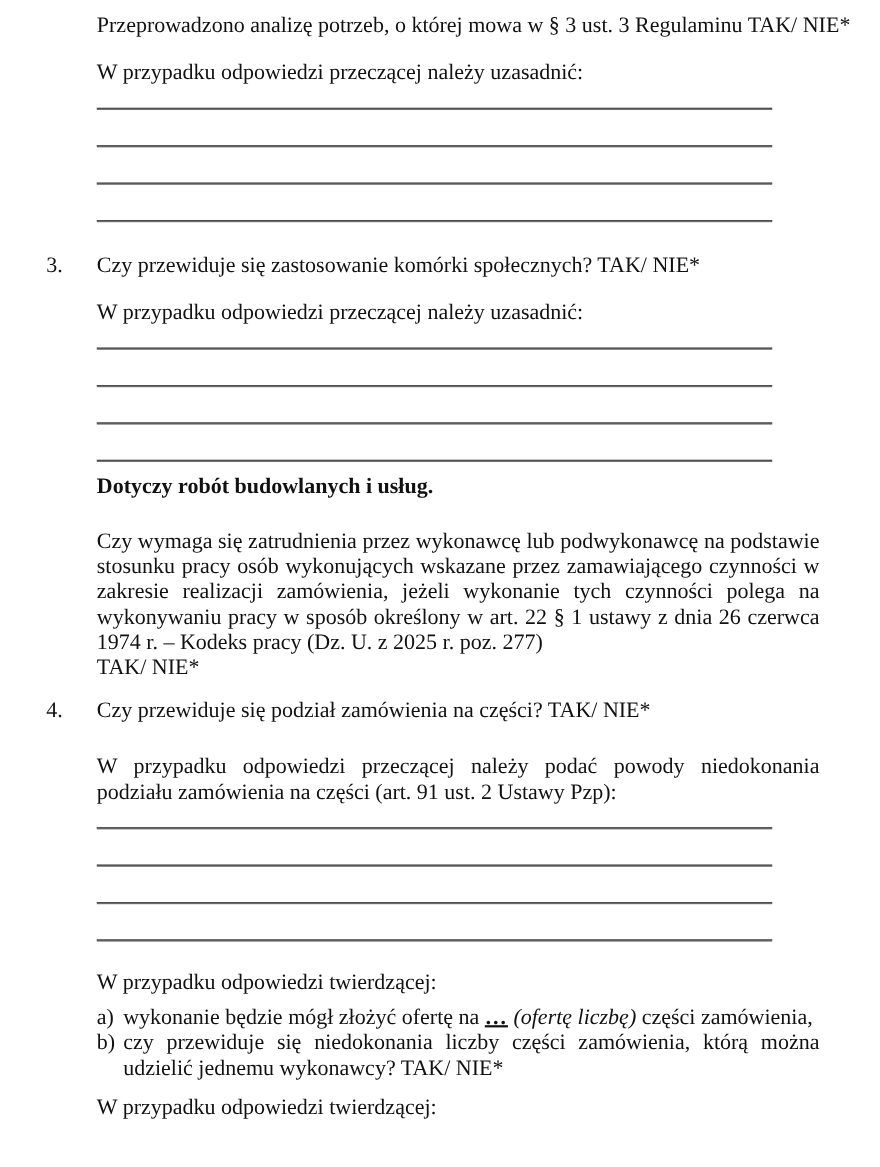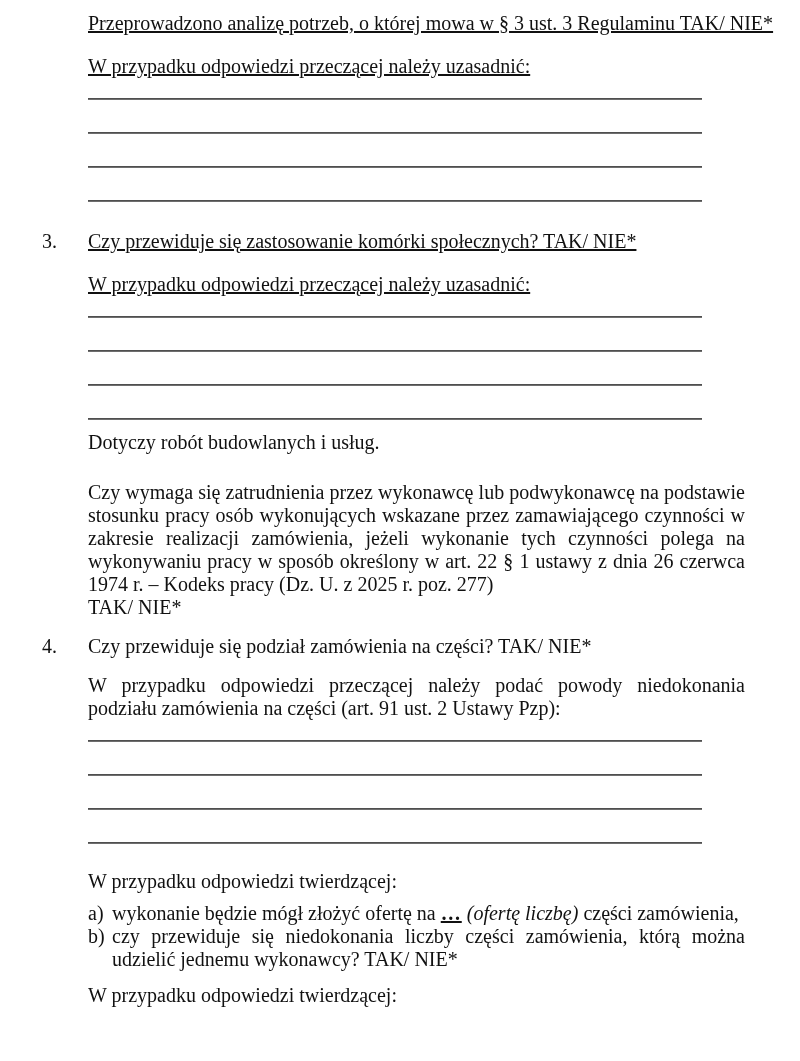--- a/index.html
+++ b/index.html
@@ -15,24 +15,24 @@
     font-family: "Liberation Serif", "DejaVu Serif", serif;
     font-size: 20px;
     line-height: 23px;
   }
   .page {
     box-sizing: border-box;
     width: 800px;
     padding: 12px 55px 0 88px;
   }
   p { margin: 0; }
-  .para { margin-bottom: 20px; text-decoration: underline; }
+  .para { margin-bottom: 20px; }
   .nowrap { white-space: nowrap; }
   .justify { text-align: justify; text-justify: inter-word; }
-  .bold { font-weight: normal; }
+  .bold { font-weight: bold; }
   .italic { font-style: italic; }
 
   .num-item { position: relative; }
   .num { position: absolute; left: -46px; }
 
   .lines { margin: 0; }
   .fill-line {
     height: 2px;
     width: 614px;
     background: #6e6e6e;
@@ -46,21 +46,21 @@
   .marker { position: absolute; left: 0; }
   .blank {
     font-weight: bold;
     text-decoration: underline;
     letter-spacing: 1px;
   }
 
   .mt-4  { margin-top: 4px; }
   .mt-9  { margin-top: 9px; }
   .mt-11 { margin-top: 11px; }
-  .mt-12 { margin-top: 16px; }
+  .mt-12 { margin-top: 28px; }
   .mt-13 { margin-top: 13px; }
   .mt-15 { }
   .mt-16 { margin-top: 16px; }
   .mt-17 { margin-top: 27px; }
   .mt-20 { margin-top: 20px; }
   .mt-26 { margin-top: 26px; }
   .mt-28 { margin-top: 28px; }
 </style>
 </head>
 <body>

